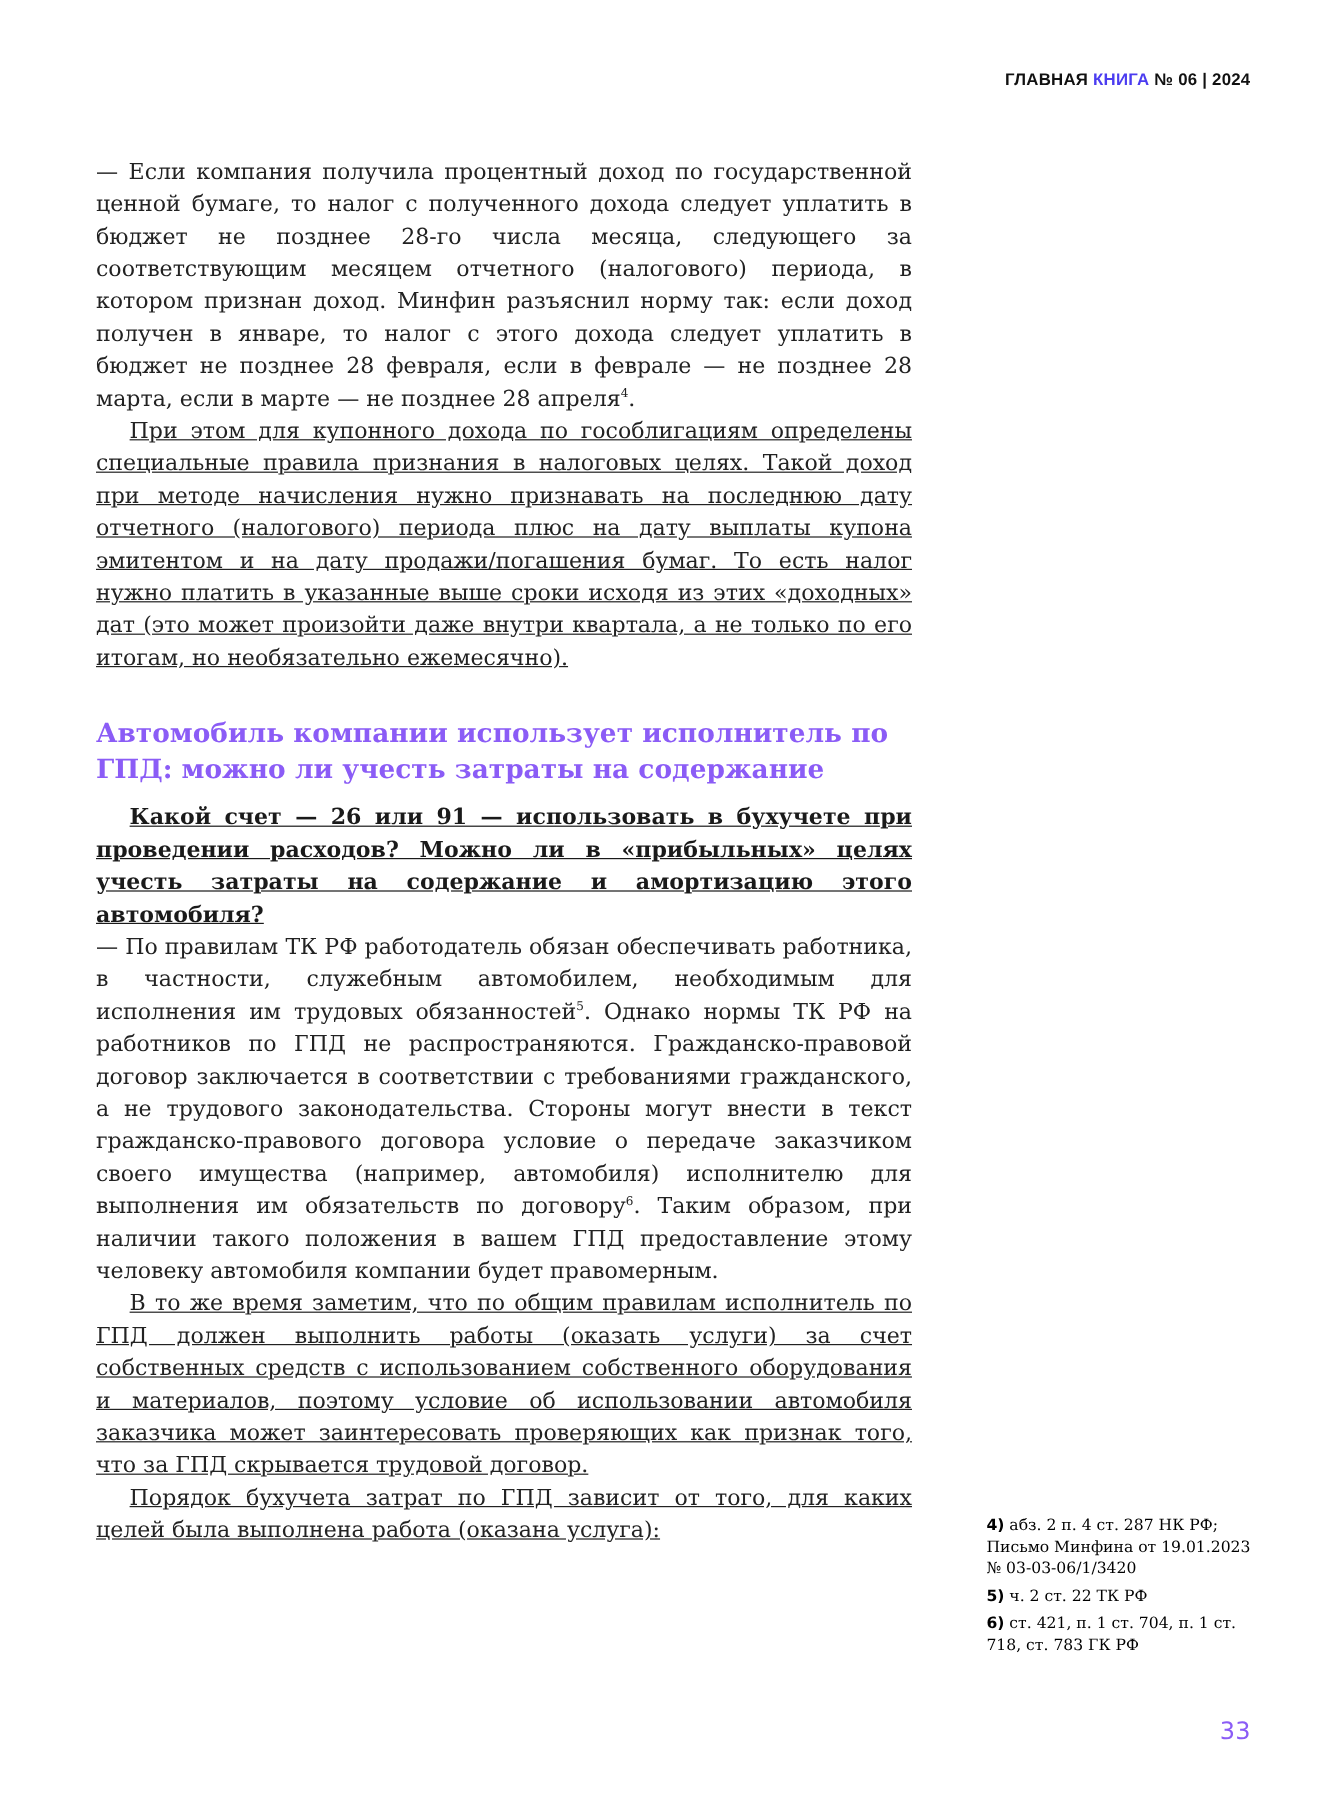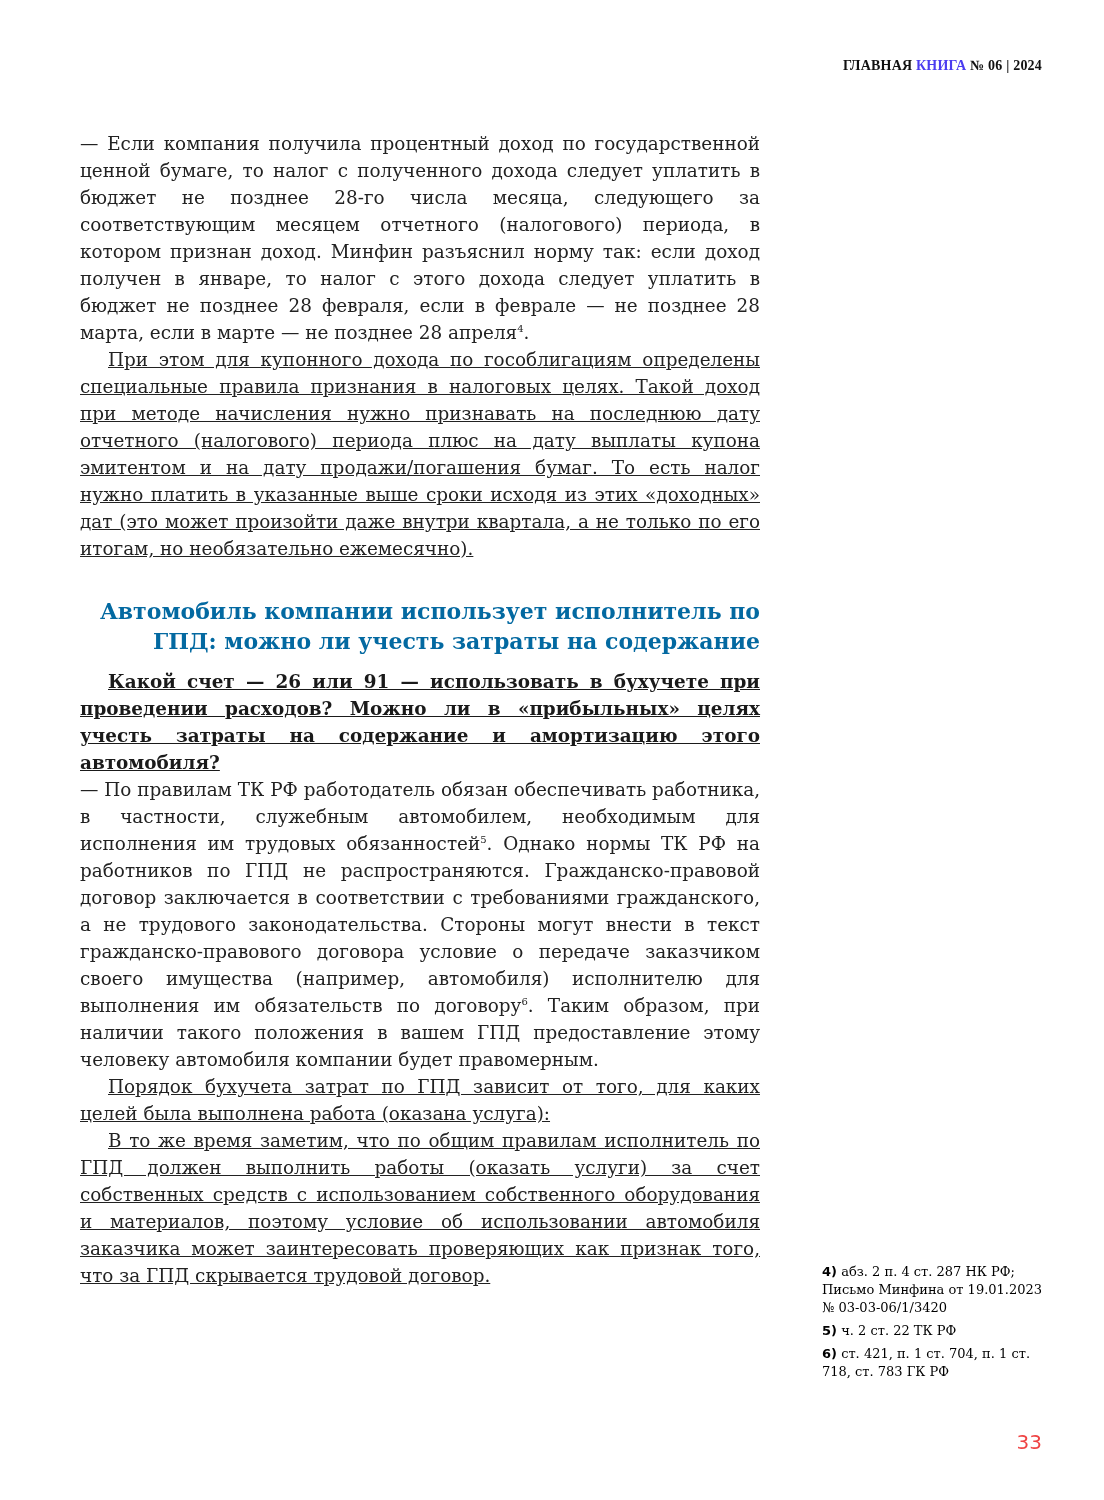--- a/index.html
+++ b/index.html
@@ -1,51 +1,51 @@
 <!DOCTYPE html>
 <html><head>
   <meta charset="utf-8">
   <style>
     html, body { margin: 0; padding: 0; background: #ffffff; }
     body { width: 1104px; height: 1500px; position: relative; overflow: hidden; color: #1a1a1a; }
     .header {
       position: absolute; top: 58px; right: 62px;
-      font-family: Liberation Serif, serif; font-weight: bold; font-size: 14px; letter-spacing: 0.2px;
+      font-family: Liberation Sans, sans-serif; font-weight: bold; font-size: 14px; letter-spacing: 0.2px;
       color: #111;
     }
     .header .brand-accent { color: #4b3cf0; }
     .main {
       position: absolute; left: 80px; top: 130px; width: 680px;
       font-family: "DejaVu Serif", serif; font-size: 18.4px; line-height: 27px;
       color: #222;
       text-align: justify;
     }
     .main p { margin: 0; }
     .main p.indent { text-indent: 28px; text-decoration: underline; }
     .main sup { font-size: 10px; line-height: 0; vertical-align: super; }
     .section-title {
       margin-top: 34px !important; margin-bottom: 12px !important;
       font-family: "DejaVu Serif", serif; font-weight: bold;
-      font-size: 22px; line-height: 30px; color: #0369a1; text-align: right;
+      font-size: 22px; line-height: 30px; color: #8b5cf6; text-align: left;
     }
     .question p { font-weight: bold; color: #1a1a1a; }
     .at-icon {
       display: inline-block; width: 22px; height: 22px; background: #4b3cf0; color: #fff;
       font-family: "DejaVu Sans", sans-serif; font-size: 15px; line-height: 22px; text-align: center;
       font-weight: normal; margin-right: 8px; vertical-align: 1px; text-indent: 0;
     }
     .footnotes {
       position: absolute; left: 822px; top: 1263px; width: 230px;
       font-family: "DejaVu Serif", serif; font-size: 13px; line-height: 18px; color: #000000;
     }
     .footnotes .fn { margin-bottom: 5px; }
     .footnotes .fn-num { font-family: "DejaVu Sans", sans-serif; font-weight: bold; }
     .page-number {
       position: absolute; right: 62px; top: 1430px;
-      font-family: "DejaVu Sans", sans-serif; font-size: 20px; color: #ef4444;
+      font-family: "DejaVu Sans", sans-serif; font-size: 20px; color: #8b5cf6;
     }
   </style>
 </head>
 <body>
 
 <div class="header">
   <span>ГЛАВНАЯ</span>
   <span class="brand-accent">КНИГА</span>
   <span>№ 06 | 2024</span>
 </div>
@@ -55,22 +55,22 @@
   <p class="indent">При этом для купонного дохода по гособлигациям определены специальные правила признания в налоговых целях. Такой доход при методе начисления нужно признавать на последнюю дату отчетного (налогового) периода плюс на дату выплаты купона эмитентом и на дату продажи/погашения бумаг. То есть налог нужно платить в указанные выше сроки исходя из этих «доходных» дат (это может произойти даже внутри квартала, а не только по его итогам, но необязательно ежемесячно).</p>
 
   <p class="section-title">Автомобиль компании использует исполнитель по ГПД: можно ли учесть затраты на содержание</p>
 
   <div class="question">
     <p class="indent">Какой счет — 26 или 91 — использовать в бухучете при проведении расходов? Можно ли в «прибыльных» целях учесть затраты на содержание и амортизацию этого автомобиля?</p>
   </div>
 
   <div class="answer">
     <p><span>— По правилам ТК РФ работодатель обязан обеспечивать работника, в частности, служебным автомобилем, необходимым для исполнения им трудовых обязанностей</span><sup>5</sup><span>. Однако нормы ТК РФ на работников по ГПД не распространяются. Гражданско-правовой договор заключается в соответствии с требованиями гражданского, а не трудового законодательства. Стороны могут внести в текст гражданско-правового договора условие о передаче заказчиком своего имущества (например, автомобиля) исполнителю для выполнения им обязательств по договору</span><sup>6</sup><span>. Таким образом, при наличии такого положения в вашем ГПД предоставление этому человеку автомобиля компании будет правомерным.</span></p>
+    <p class="indent">В то же время заметим, что по общим правилам исполнитель по ГПД должен выполнить работы (оказать услуги) за счет собственных средств с использованием собственного оборудования и материалов, поэтому условие об использовании автомобиля заказчика может заинтересовать проверяющих как признак того, что за ГПД скрывается трудовой договор.</p>
     <p class="indent">Порядок бухучета затрат по ГПД зависит от того, для каких целей была выполнена работа (оказана услуга):</p>
-    <p class="indent">В то же время заметим, что по общим правилам исполнитель по ГПД должен выполнить работы (оказать услуги) за счет собственных средств с использованием собственного оборудования и материалов, поэтому условие об использовании автомобиля заказчика может заинтересовать проверяющих как признак того, что за ГПД скрывается трудовой договор.</p>
   </div>
 </div>
 
 <div class="footnotes">
   <div class="fn"><span class="fn-num">4)</span> <span>абз. 2 п. 4 ст. 287 НК РФ; Письмо Минфина от 19.01.2023 № 03-03-06/1/3420</span></div>
   <div class="fn"><span class="fn-num">5)</span> <span>ч. 2 ст. 22 ТК РФ</span></div>
   <div class="fn"><span class="fn-num">6)</span> <span>ст. 421, п. 1 ст. 704, п. 1 ст. 718, ст. 783 ГК РФ</span></div>
 </div>
 
 <div class="page-number">33</div>

